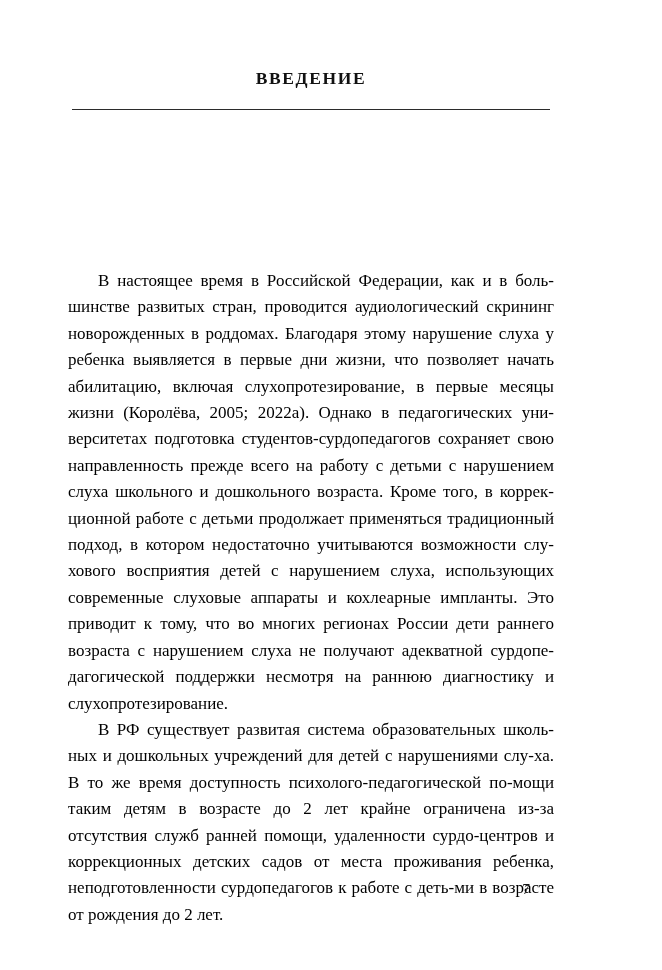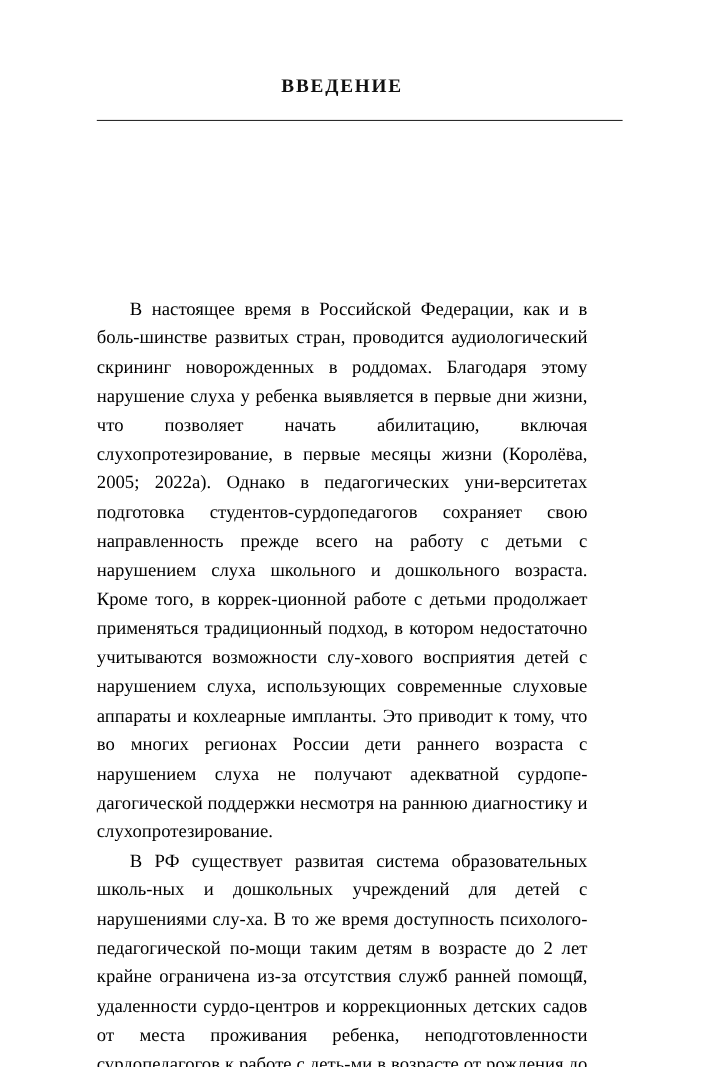--- a/index.html
+++ b/index.html
@@ -12,21 +12,21 @@
     background: #ffffff;
     font-family: "Liberation Serif", serif;
     color: #1a1a1a;
     overflow: hidden;
   }
   .page {
     position: relative;
     width: 622px;
     height: 970px;
     box-sizing: border-box;
-    padding: 0 88px;
+    padding: 0 68px;
   }
   .chapter-title {
     text-align: center;
     font-size: 17.5px;
     font-weight: bold;
     letter-spacing: 1.6px;
     margin: 0;
     padding-top: 68px;
     color: #111111;
     font-family: "Liberation Serif", serif;

